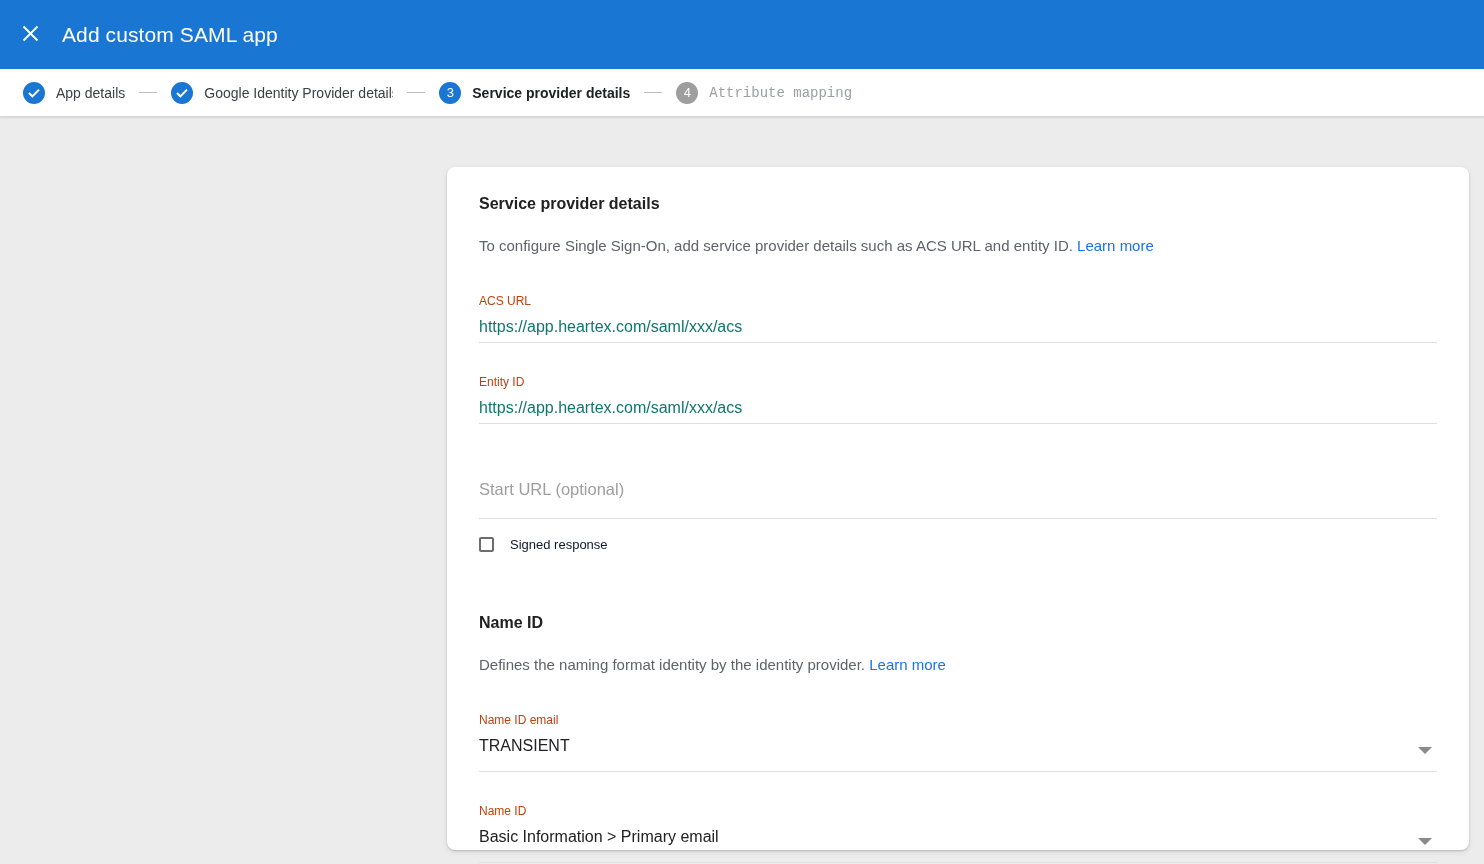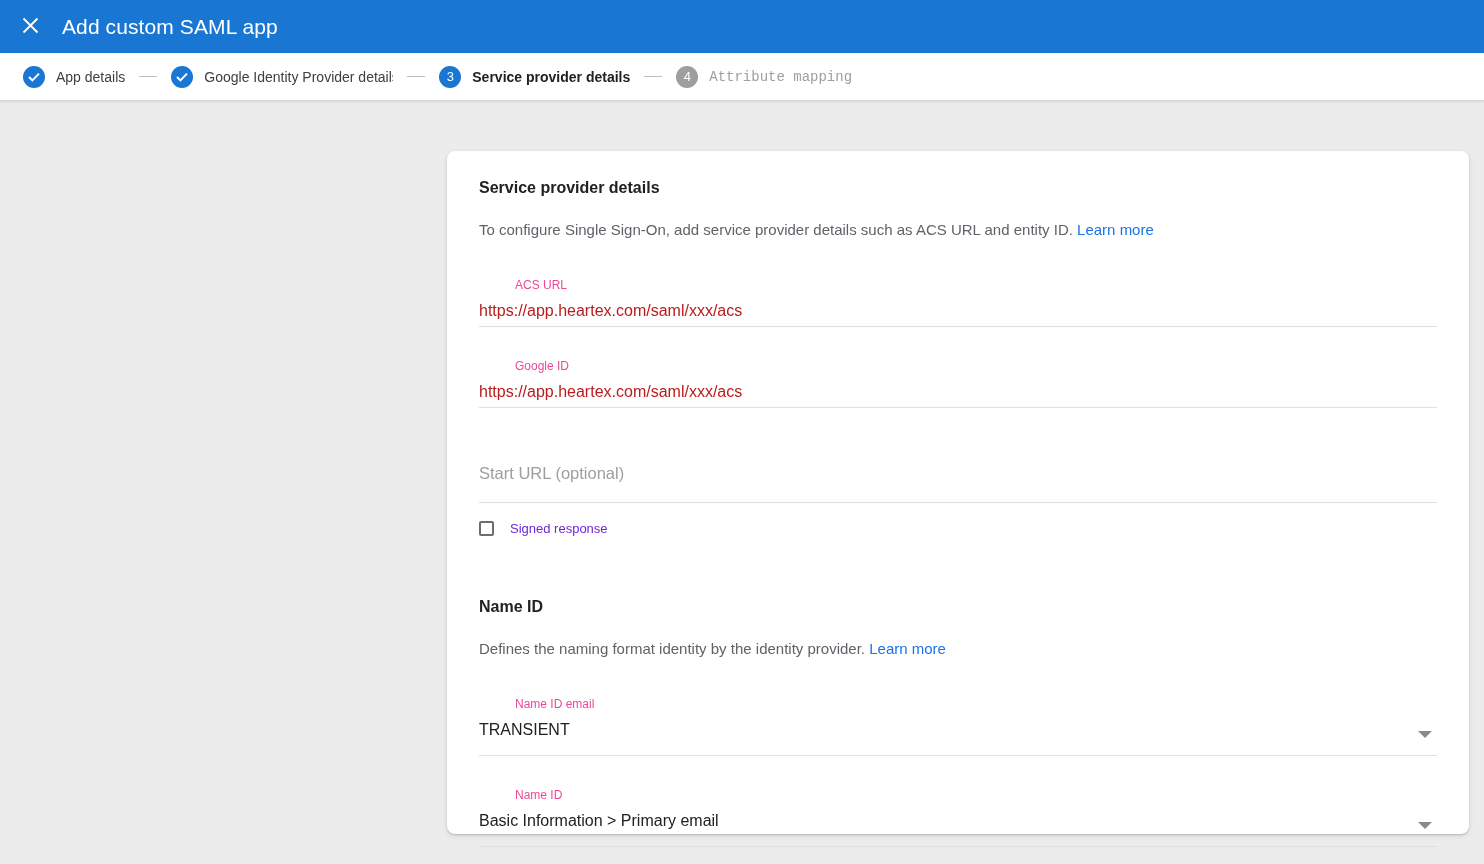--- a/index.html
+++ b/index.html
@@ -6,21 +6,21 @@
   html, body {
     margin: 0; padding: 0;
     width: 1484px; height: 864px;
     overflow: hidden;
     font-family: "Liberation Sans", sans-serif;
     background: #ececec;
   }
 
   
   .appbar {
-    height: 53px;
+    height: 69px;
     background: #1976d2;
     display: flex;
     align-items: center;
     color: #fff;
   }
   .close-btn {
     width: 40px; height: 40px;
     margin-left: 10px;
     border: none; background: transparent;
     display: flex; align-items: center; justify-content: center;
@@ -93,33 +93,32 @@
     margin-top: 24px;
     font-size: 15px;
     color: #5f6368;
   }
   .learn-more { color: #1a73e8; text-decoration: none; cursor: pointer; }
 
   .field { margin-top: 40px; }
   .field + .field { margin-top: 32px; }
   .field-label {
     font-size: 12px;
-    color: #ec4899;
+    color: #c2410c;
     display: block;
-    margin-left: 36px;
   }
   .text-input {
     display: block;
     width: 100%;
     border: none;
     border-bottom: 1px solid #e0e0e0;
     outline: none;
     font-family: inherit;
     font-size: 16px;
-    color: #b91c1c;
+    color: #0f766e;
     padding: 10px 0 6px 0;
     background: transparent;
   }
   .text-input::placeholder { color: #9e9e9e; opacity: 1; }
 
   .start-field { margin-top: 56px; }
   .start-field .text-input { padding-top: 0; padding-bottom: 19px; font-size: 16.5px; }
 
   .checkbox-row {
     margin-top: 18px;
@@ -130,21 +129,21 @@
     width: 15px; height: 15px;
     border: 2px solid #6d6d6d;
     border-radius: 2px;
     background: #fff;
     cursor: pointer;
     flex: none;
   }
   .checkbox-label {
     margin-left: 16px;
     font-size: 13px;
-    color: #6d28d9;
+    color: #0f172a;
   }
 
   .nameid-section { margin-top: 62px; }
 
   .select-field { margin-top: 40px; }
   .select-field + .select-field { margin-top: 32px; }
   .select-value {
     position: relative;
     border-bottom: 1px solid #e0e0e0;
     padding: 10px 24px 16px 0;
@@ -223,21 +222,21 @@
       <span>To configure Single Sign-On, add service provider details such as ACS URL and entity ID.</span>
       <a class="learn-more">Learn more</a>
     </div>
 
     <div class="field">
       <label class="field-label">ACS URL</label>
       <input class="text-input" type="text" value="https://app.heartex.com/saml/xxx/acs" style="">
     </div>
 
     <div class="field">
-      <label class="field-label">Google ID</label>
+      <label class="field-label">Entity ID</label>
       <input class="text-input" type="text" value="https://app.heartex.com/saml/xxx/acs" style="">
     </div>
 
     <div class="start-field">
       <input class="text-input" type="text" placeholder="Start URL (optional)" style="">
     </div>
 
     <div class="checkbox-row">
       <span class="checkbox"></span>
       <span class="checkbox-label">Signed response</span>

